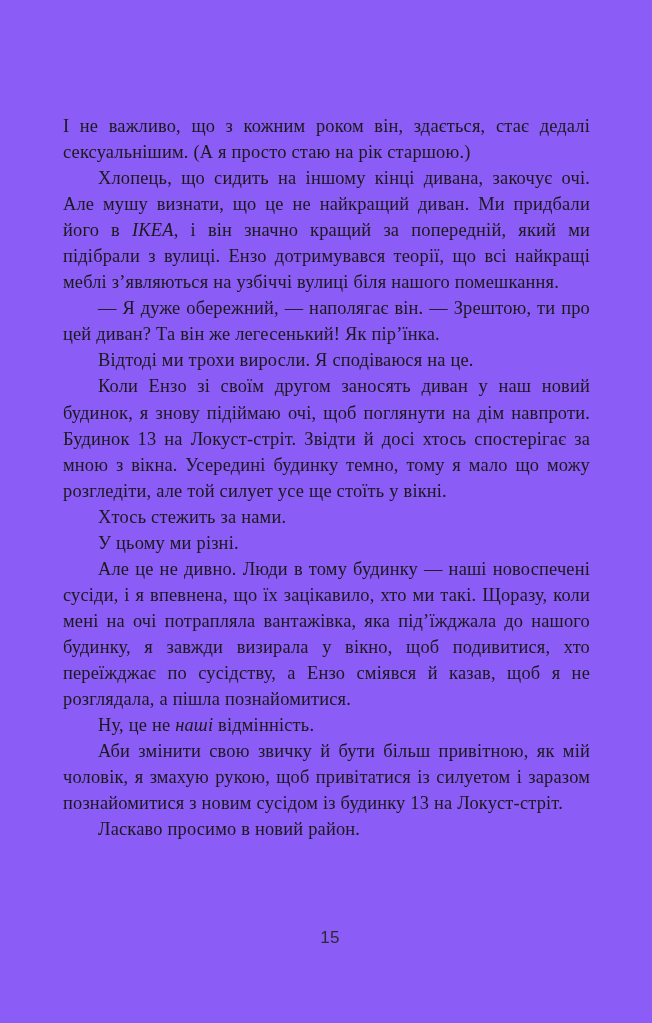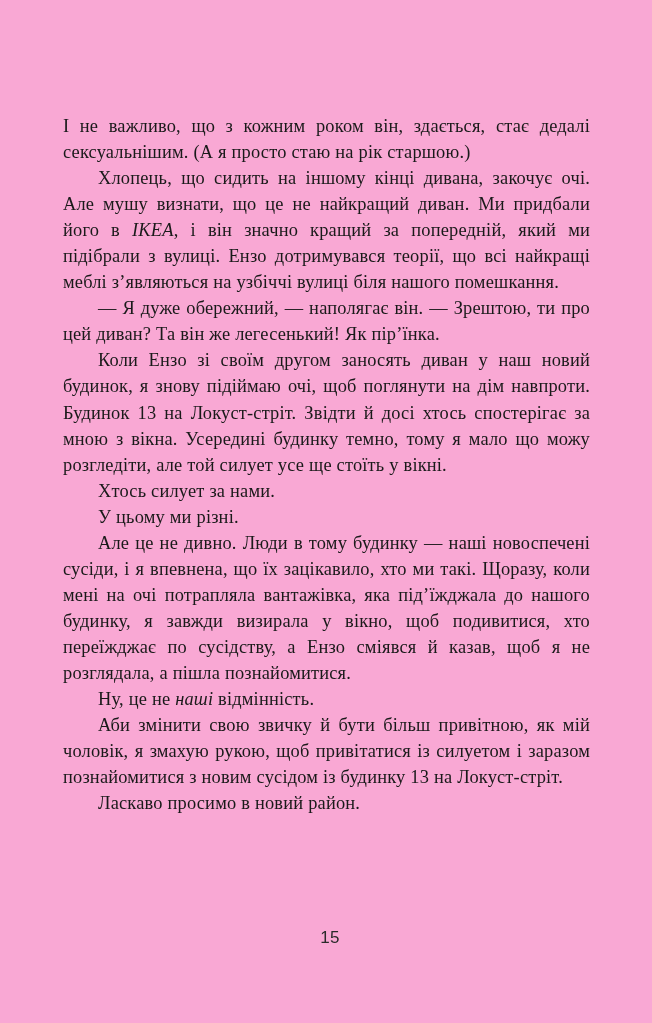--- a/index.html
+++ b/index.html
@@ -12,21 +12,21 @@
     height: 1023px;
     background: #fefefe;
     font-family: "Liberation Serif", "DejaVu Serif", serif;
     color: #1a1a1a;
     overflow: hidden;
   }
   .page {
     position: relative;
     width: 652px;
     height: 1023px;
-    background: #f9a8d4;
+    background: #8b5cf6;
     box-sizing: border-box;
   }
   .text-block {
     position: absolute;
     left: 63px;
     top: 113px;
     width: 527px;
   }
   .para {
     margin: 0;
@@ -58,22 +58,23 @@
   }
 </style>
 </head>
 <body>
 
 <div class="page">
   <div class="text-block">
       <p class="para"><span>І не важливо, що з кожним роком він, здається, стає дедалі сексуальнішим. (А я просто стаю на рік старшою.)</span></p>
       <p class="para indent"><span>Хлопець, що сидить на іншому кінці дивана, закочує очі. Але мушу визнати, що це не найкращий диван. Ми придбали його в </span><span class="it">IKEA</span><span>, і він значно кращий за попередній, який ми підібрали з вулиці. Ензо дотримувався теорії, що всі найкращі меблі з’являються на узбіччі вулиці біля нашого помешкання.</span></p>
       <p class="para indent"><span>— Я дуже обережний, — наполягає він. — Зрештою, ти про цей диван? Та він же легесенький! Як пір’їнка.</span></p>
+      <p class="para indent"><span>Відтоді ми трохи виросли. Я сподіваюся на це.</span></p>
       <p class="para indent"><span>Коли Ензо зі своїм другом заносять диван у наш новий будинок, я знову підіймаю очі, щоб поглянути на дім навпроти. Будинок 13 на Локуст-стріт. Звідти й досі хтось спостерігає за мною з вікна. Усередині будинку темно, тому я мало що можу розгледіти, але той силует усе ще стоїть у вікні.</span></p>
-      <p class="para indent"><span>Хтось силует за нами.</span></p>
+      <p class="para indent"><span>Хтось стежить за нами.</span></p>
       <p class="para indent"><span>У цьому ми різні.</span></p>
       <p class="para indent"><span>Але це не дивно. Люди в тому будинку — наші новоспечені сусіди, і я впевнена, що їх зацікавило, хто ми такі. Щоразу, коли мені на очі потрапляла вантажівка, яка під’їжджала до нашого будинку, я завжди визирала у вікно, щоб подивитися, хто переїжджає по сусідству, а Ензо сміявся й казав, щоб я не розглядала, а пішла познайомитися.</span></p>
       <p class="para indent"><span>Ну, це не </span><span class="it">наші</span><span> відмінність.</span></p>
       <p class="para indent"><span>Аби змінити свою звичку й бути більш привітною, як мій чоловік, я змахую рукою, щоб привітатися із силуетом і заразом познайомитися з новим сусідом із будинку 13 на Локуст-стріт.</span></p>
       <p class="para indent"><span>Ласкаво просимо в новий район.</span></p>
     </div>
   <div class="page-number">15</div>
 </div>
 
 </body></html>

